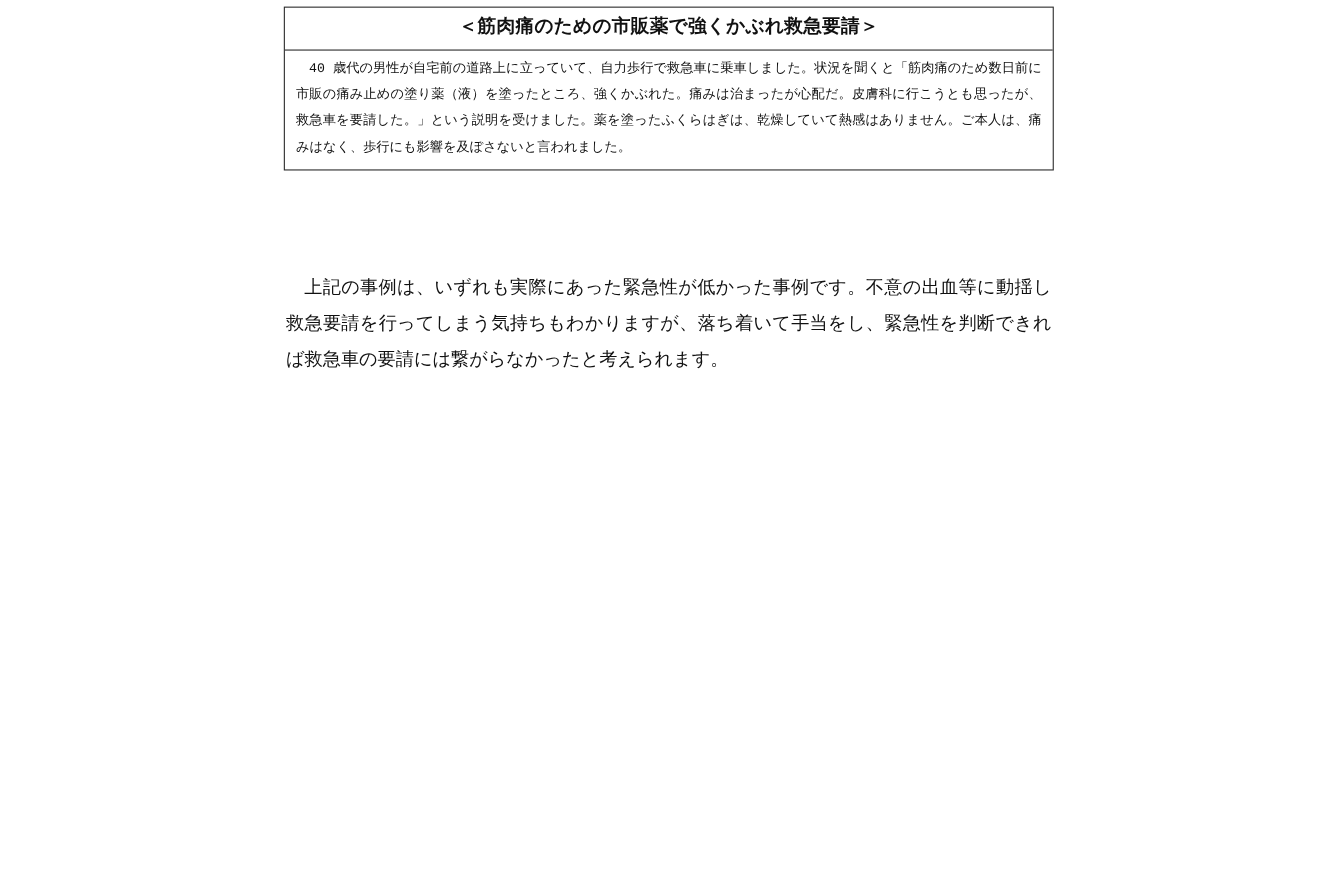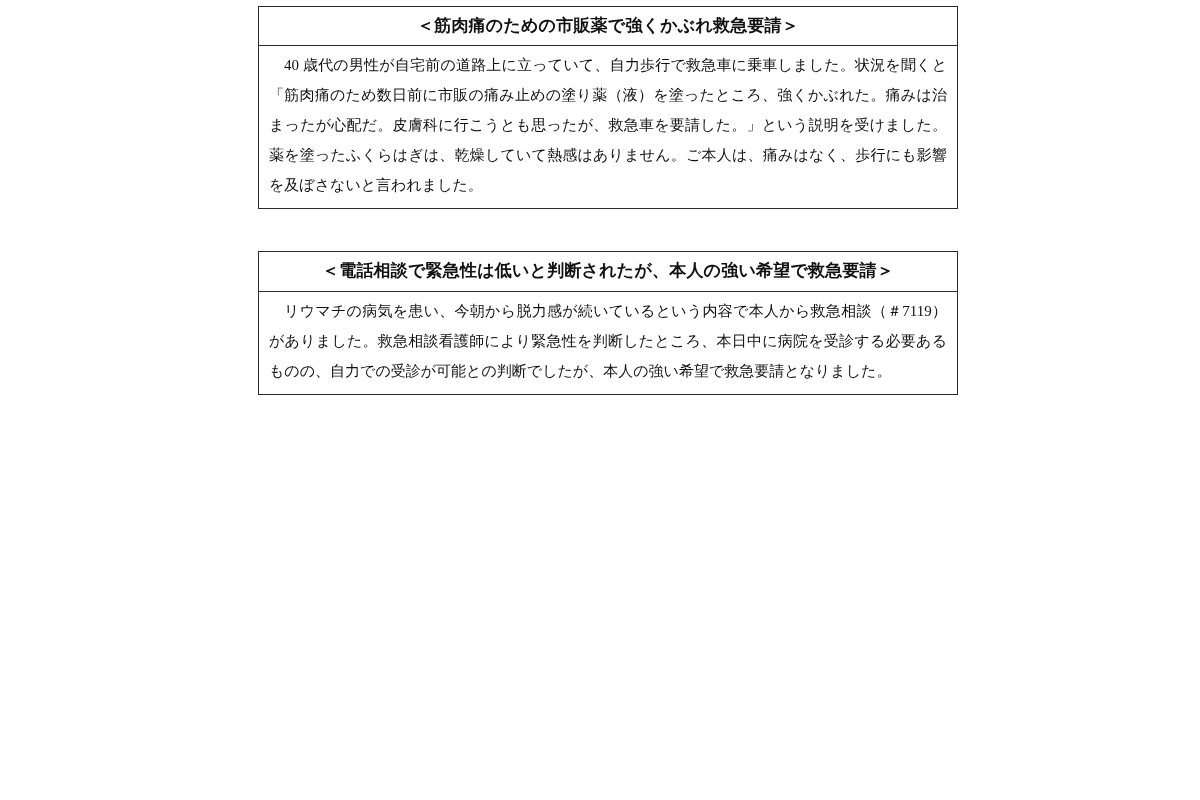--- a/index.html
+++ b/index.html
@@ -18,37 +18,38 @@
     position: relative;
     width: 1200px;
     height: 800px;
     box-sizing: border-box;
   }
   .content {
     position: absolute;
     left: 258px;
     top: 6px;
     width: 700px;
+    font-family: Liberation Mono, monospace;
   }
   .case-box {
     border: 1px solid #2b2b2b;
     box-sizing: border-box;
     width: 700px;
   }
   .case-title {
     text-align: center;
     font-weight: bold;
     font-size: 17px;
     line-height: 1.55;
     padding: 6px 8px 6px 8px;
     border-bottom: 1px solid #2b2b2b;
     letter-spacing: 0.2px;
   }
   .case-body {
-    font-size: 15px;
+    font-size: 12px;
     line-height: 2.0;
     padding: 4px 10px 8px 10px;
     text-align: justify;
     text-justify: inter-ideograph;
   }
   .case-body p {
     margin: 0;
     text-indent: 1em;
   }
   .gap-1 { height: 42px; }
@@ -76,26 +77,21 @@
 
     <div class="case-box">
       <div class="case-title">＜筋肉痛のための市販薬で強くかぶれ救急要請＞</div>
       <div class="case-body">
         <p>40 歳代の男性が自宅前の道路上に立っていて、自力歩行で救急車に乗車しました。状況を聞くと「筋肉痛のため数日前に市販の痛み止めの塗り薬（液）を塗ったところ、強くかぶれた。痛みは治まったが心配だ。皮膚科に行こうとも思ったが、救急車を要請した。」という説明を受けました。薬を塗ったふくらはぎは、乾燥していて熱感はありません。ご本人は、痛みはなく、歩行にも影響を及ぼさないと言われました。</p>
       </div>
     </div>
 
     <div class="gap-1"></div>
 
-    <div class="case-box">
-      <div class="case-title">＜電話相談で緊急性は低いと判断されたが、本人の強い希望で救急要請＞</div>
-      <div class="case-body">
-        <p>リウマチの病気を患い、今朝から脱力感が続いているという内容で本人から救急相談（＃7119）がありました。救急相談看護師により緊急性を判断したところ、本日中に病院を受診する必要あるものの、自力での受診が可能との判断でしたが、本人の強い希望で救急要請となりました。</p>
-      </div>
-    </div>
 
     <div class="gap-2"></div>
 
     <div class="closing">
+      <p>上記の事例は、いずれも実際にあった緊急性が低かった事例です。不意の出血等に動揺し救急要請を行ってしまう気持ちもわかりますが、落ち着いて手当をし、緊急性を判断できれば救急車の要請には繋がらなかったと考えられます。</p>
     </div>
 
   </div>
 </div>
 
 </body></html>

